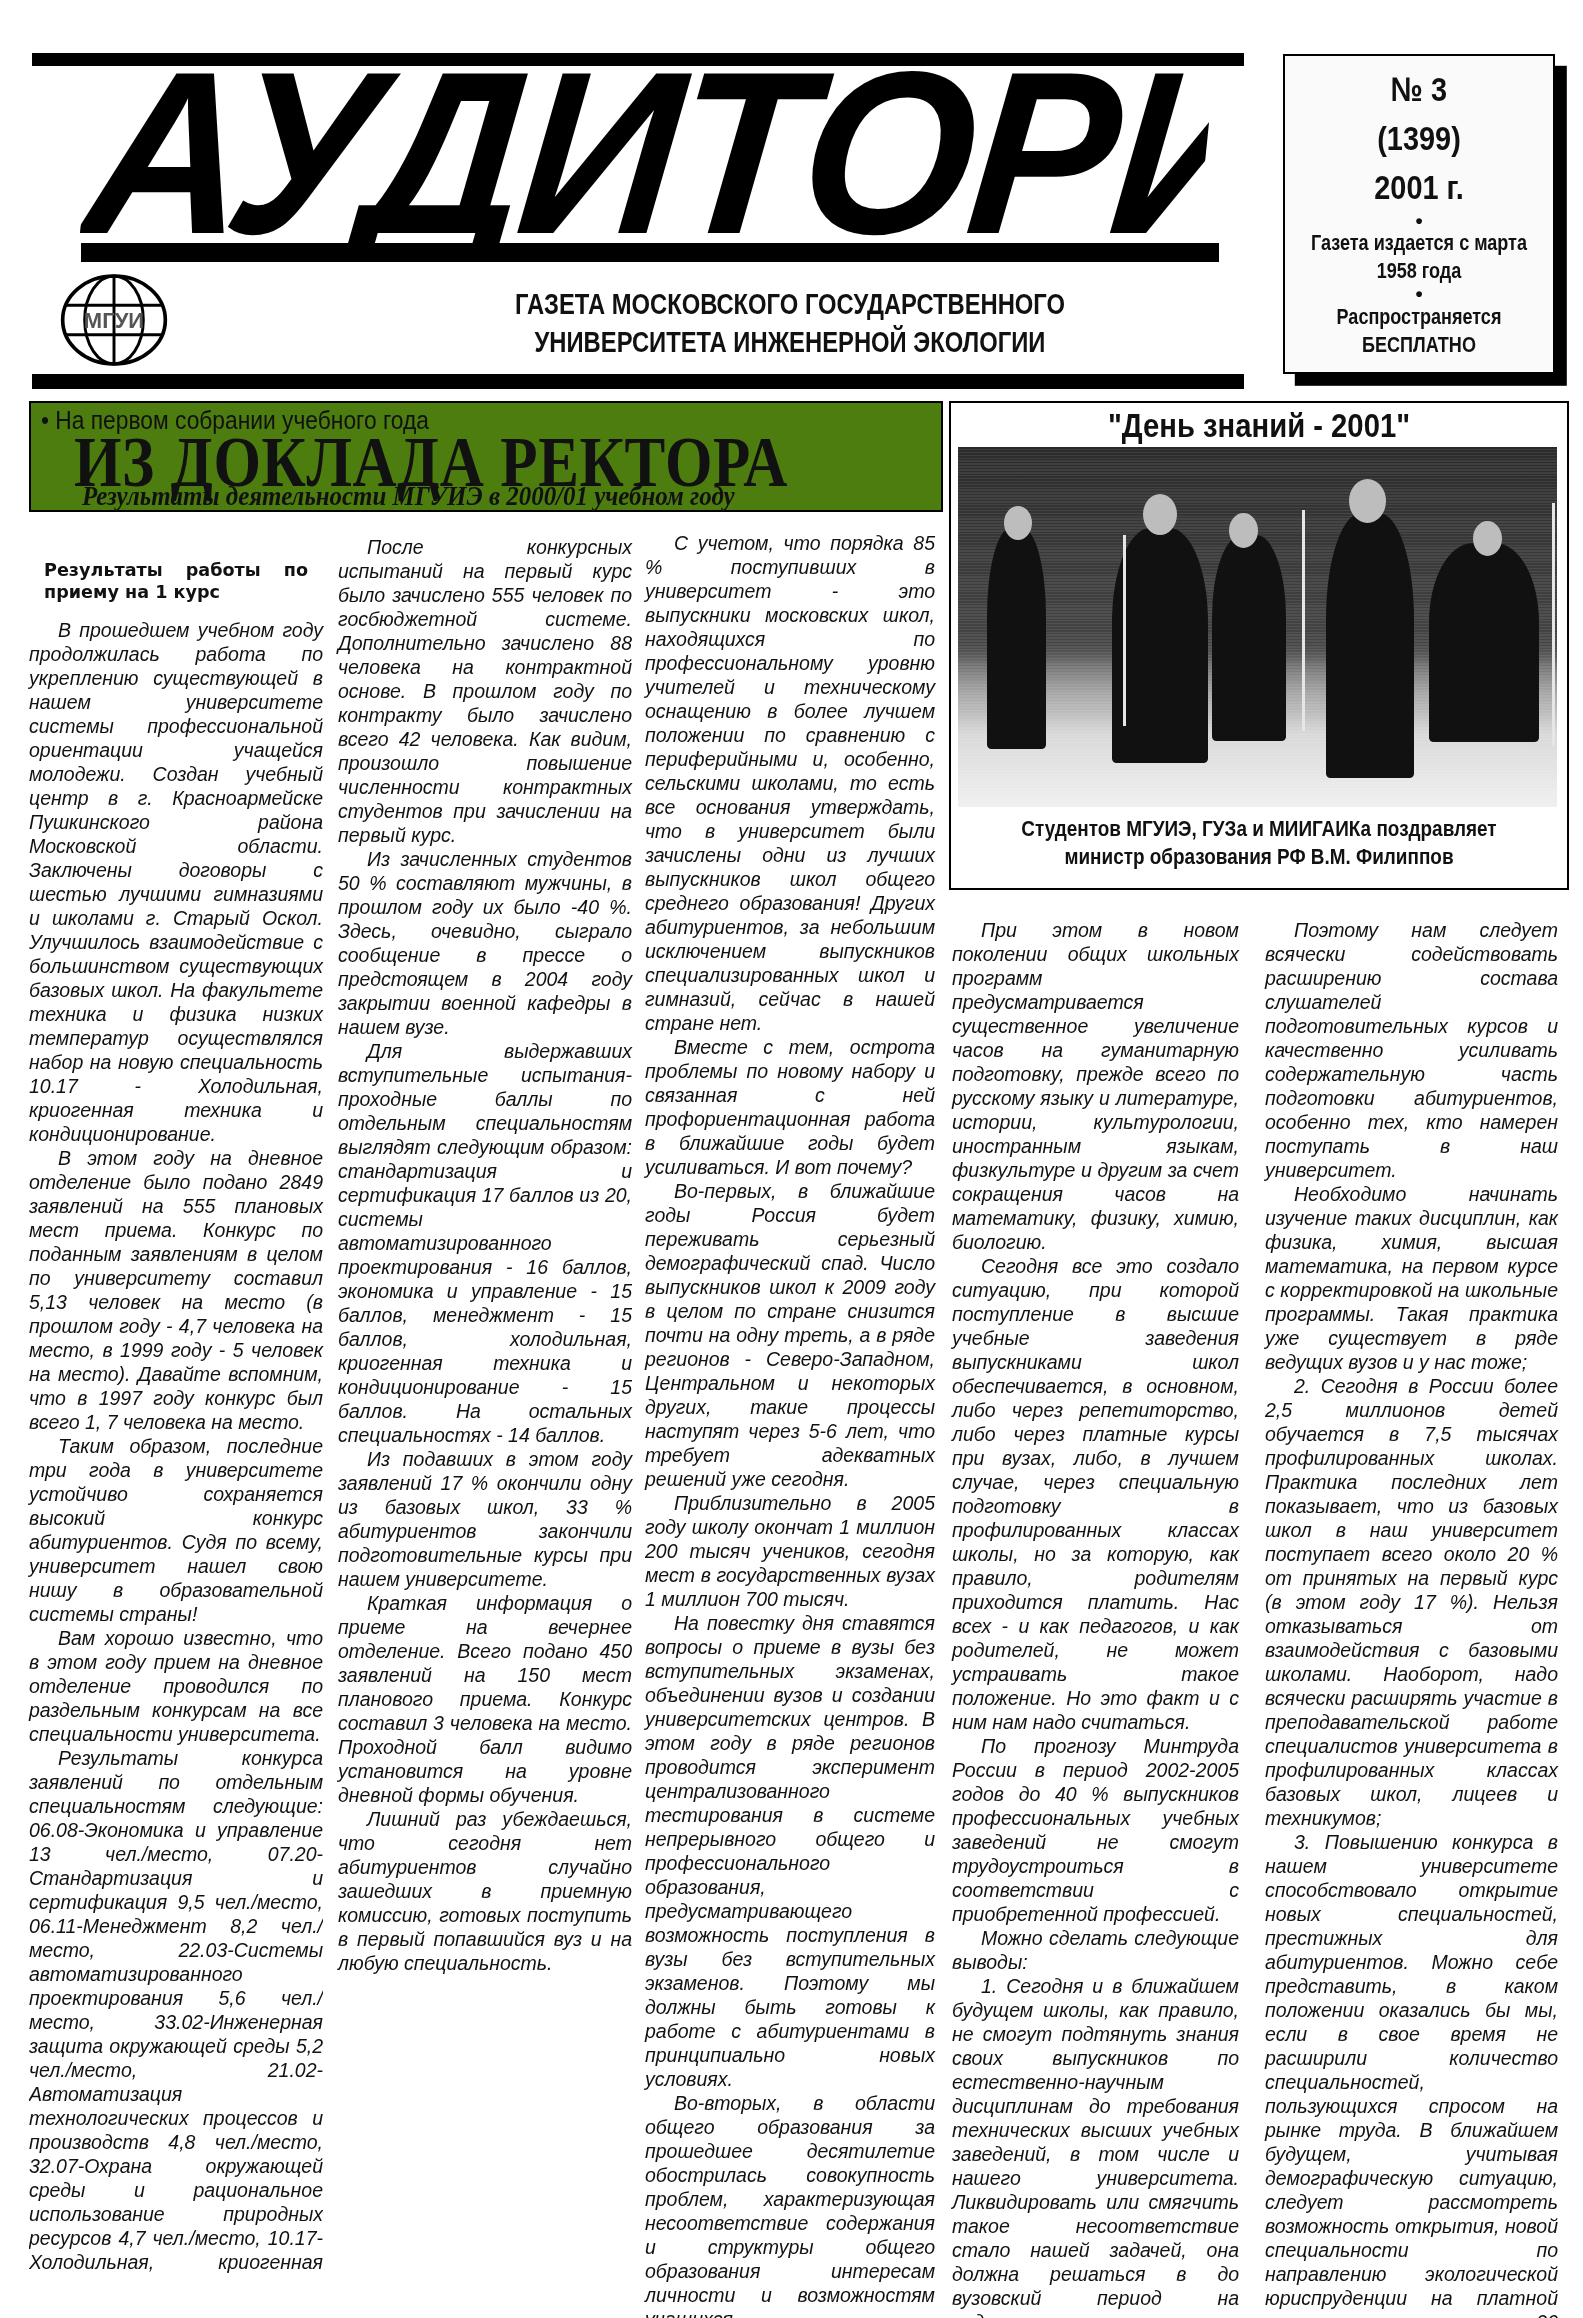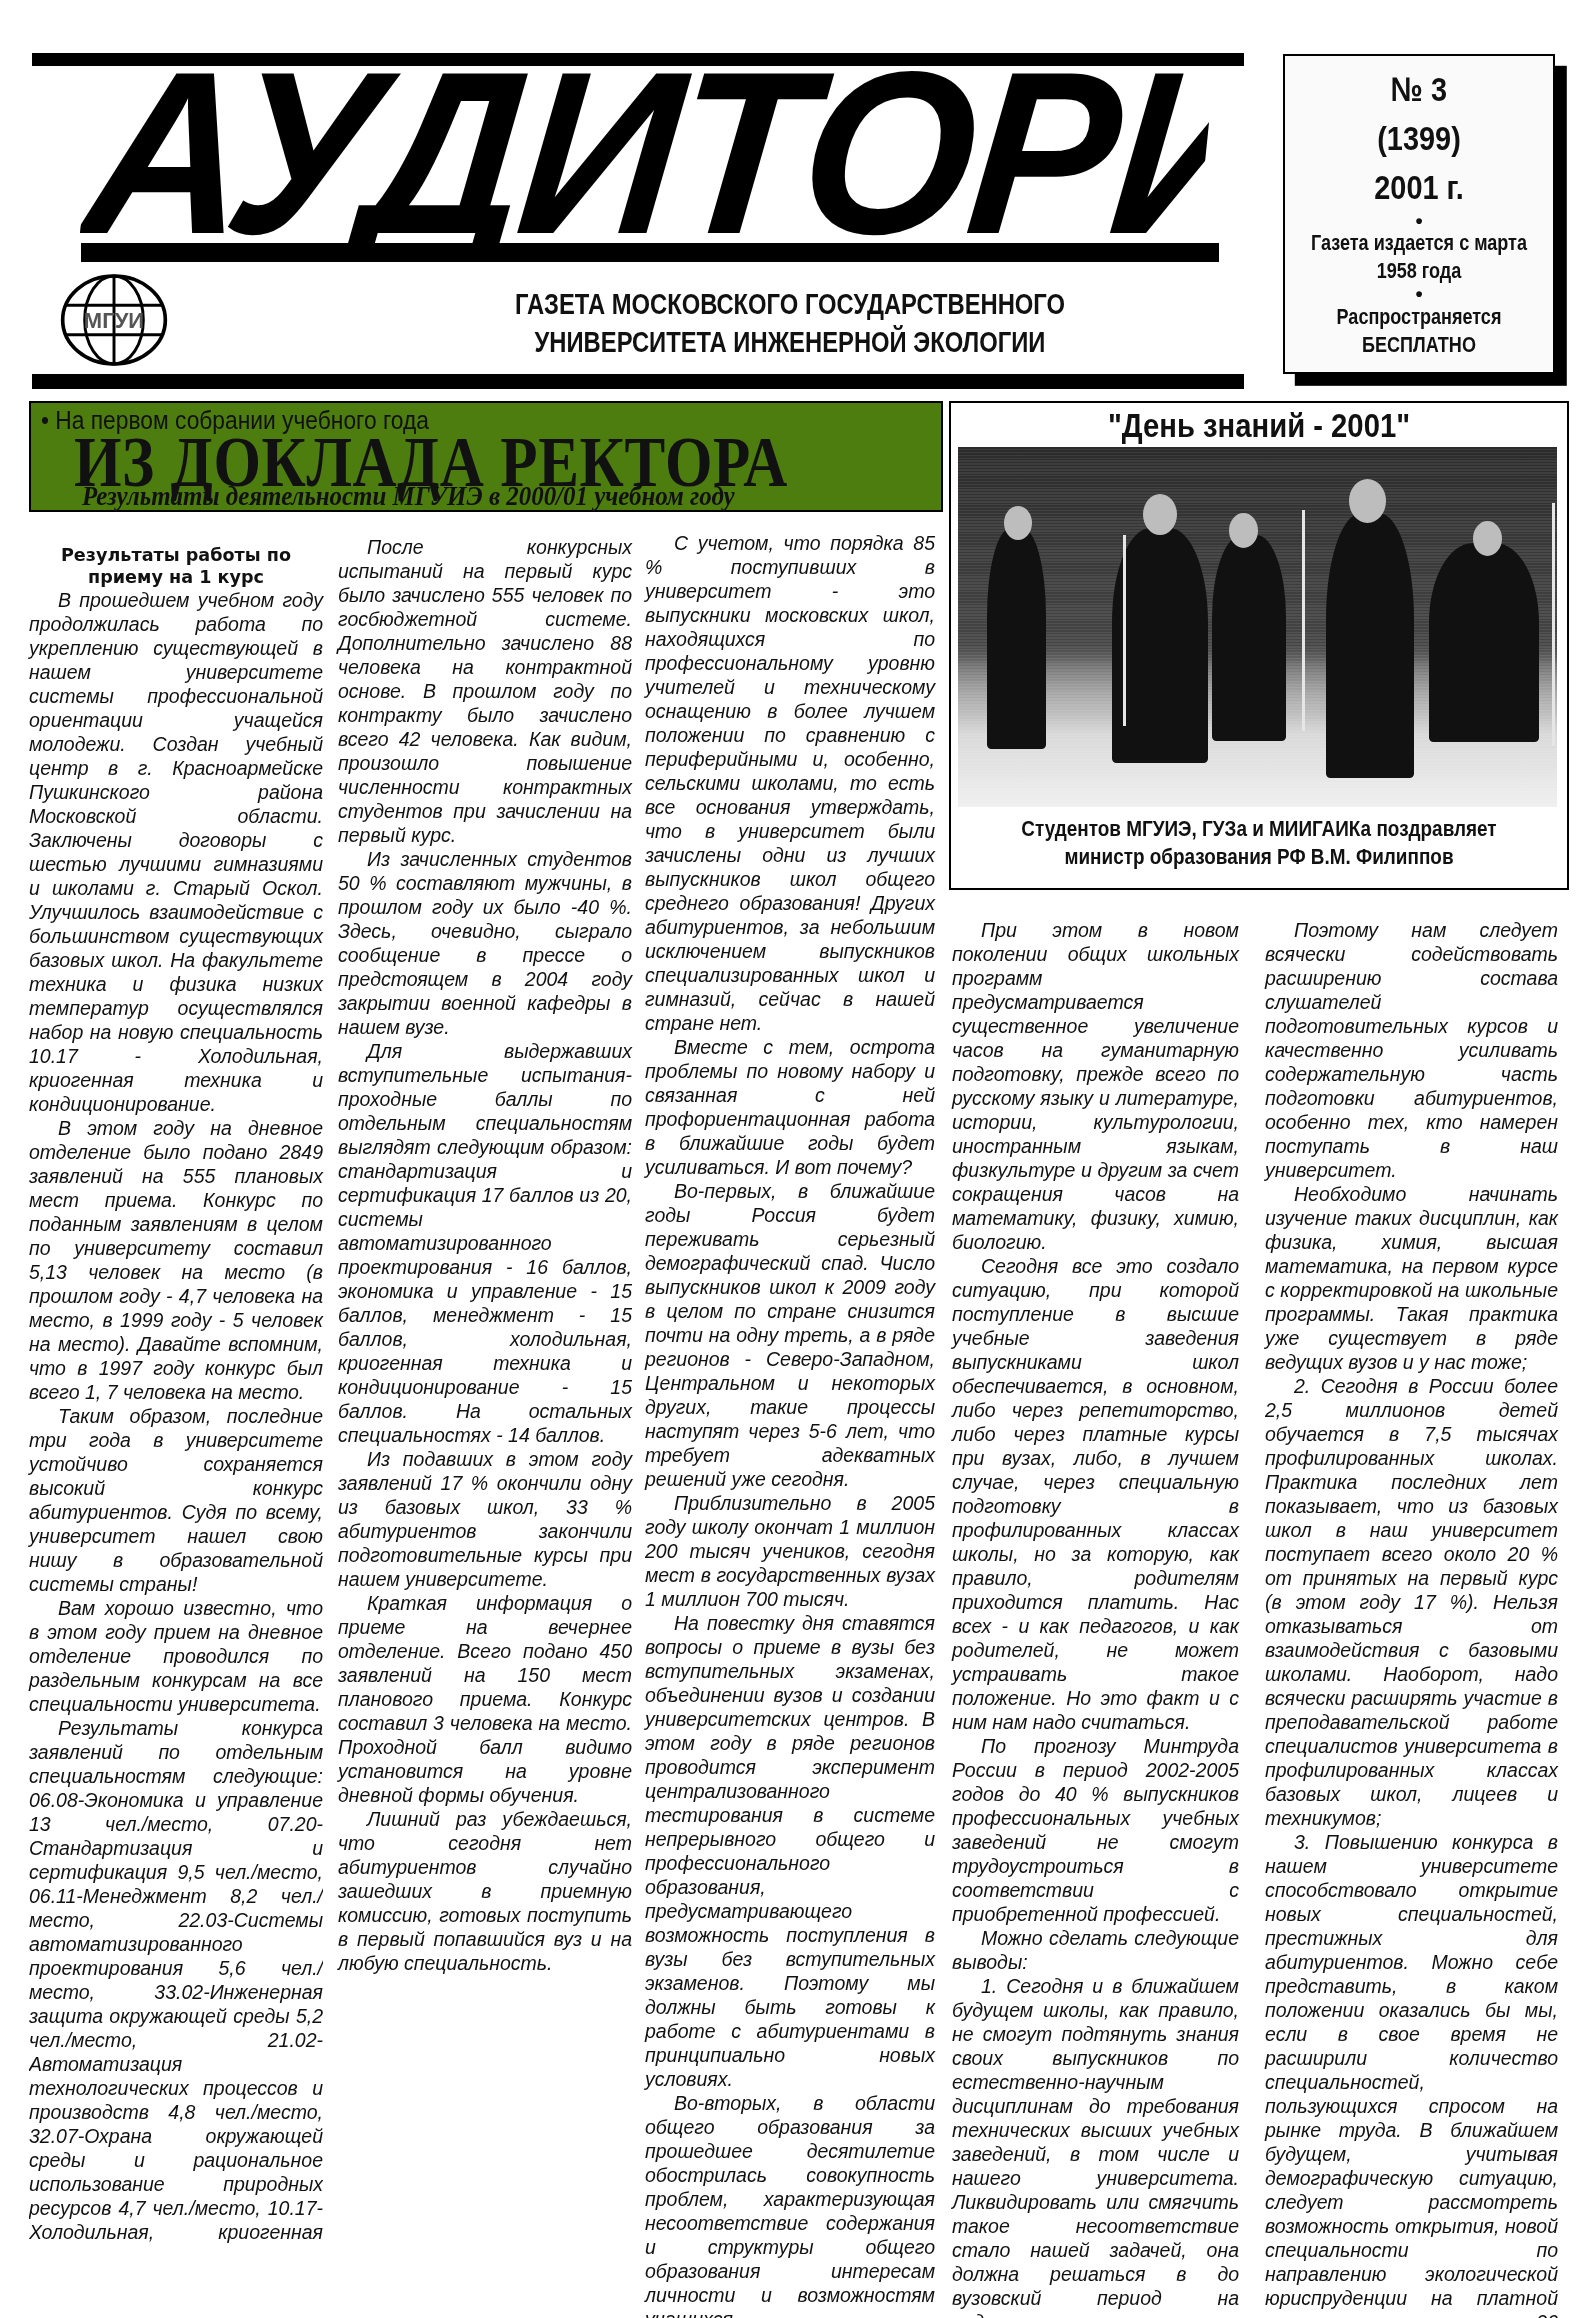--- a/index.html
+++ b/index.html
@@ -39,21 +39,21 @@
     background: repeating-linear-gradient(0deg, rgba(255,255,255,0.08) 0 1.5px, rgba(0,0,0,0) 1.5px 2.9px),
                 linear-gradient(180deg,#2b2b2b 0%,#454545 55%,#9a9a9a 66%,#d9d9d9 80%,#f0f0f0 100%); }
   .photo .person { position:absolute; background:#111; border-radius:40% 40% 4.4px 4.4px; }
   .photo .head { position:absolute; background:#bdbdbd; border-radius:50%; }
   .photo .stand { position:absolute; width:2.2px; background:#e6e6e6; }
   .photo-caption { position:absolute; left:0; top:412px; width:100%; text-align:center; font-family:"Liberation Sans", sans-serif; font-weight:bold; font-size:22px; line-height:28px; transform:scaleX(0.86); }
 
   
   .col { position:absolute; font-family:"Liberation Sans", sans-serif; font-size:19.5px; line-height:24px; text-align:justify; hyphens:manual; }
   .col p { margin:0; text-indent:29px;font-style:italic; }
-  .col h3 { margin:0; font-family:"DejaVu Sans", sans-serif; font-weight:bold; font-size:17.6px; line-height:22px; text-align:center; }
+  .col h3 { margin:15px; font-family:"DejaVu Sans", sans-serif; font-weight:bold; font-size:17.6px; line-height:22px; }
   #col1 { left:29px; top:544px; width:294px; }
   #col2 { left:338px; top:535px; width:294px; }
   #col3 { left:645px; top:531px; width:290px; }
   #col4 { left:952px; top:918px; width:287px; }
   #col5 { left:1265px; top:918px; width:293px; }
   .continued { margin-top:29px; text-align:center; font-weight:bold; font-size:19px; }
 </style>
 </head>
 <body>
 

